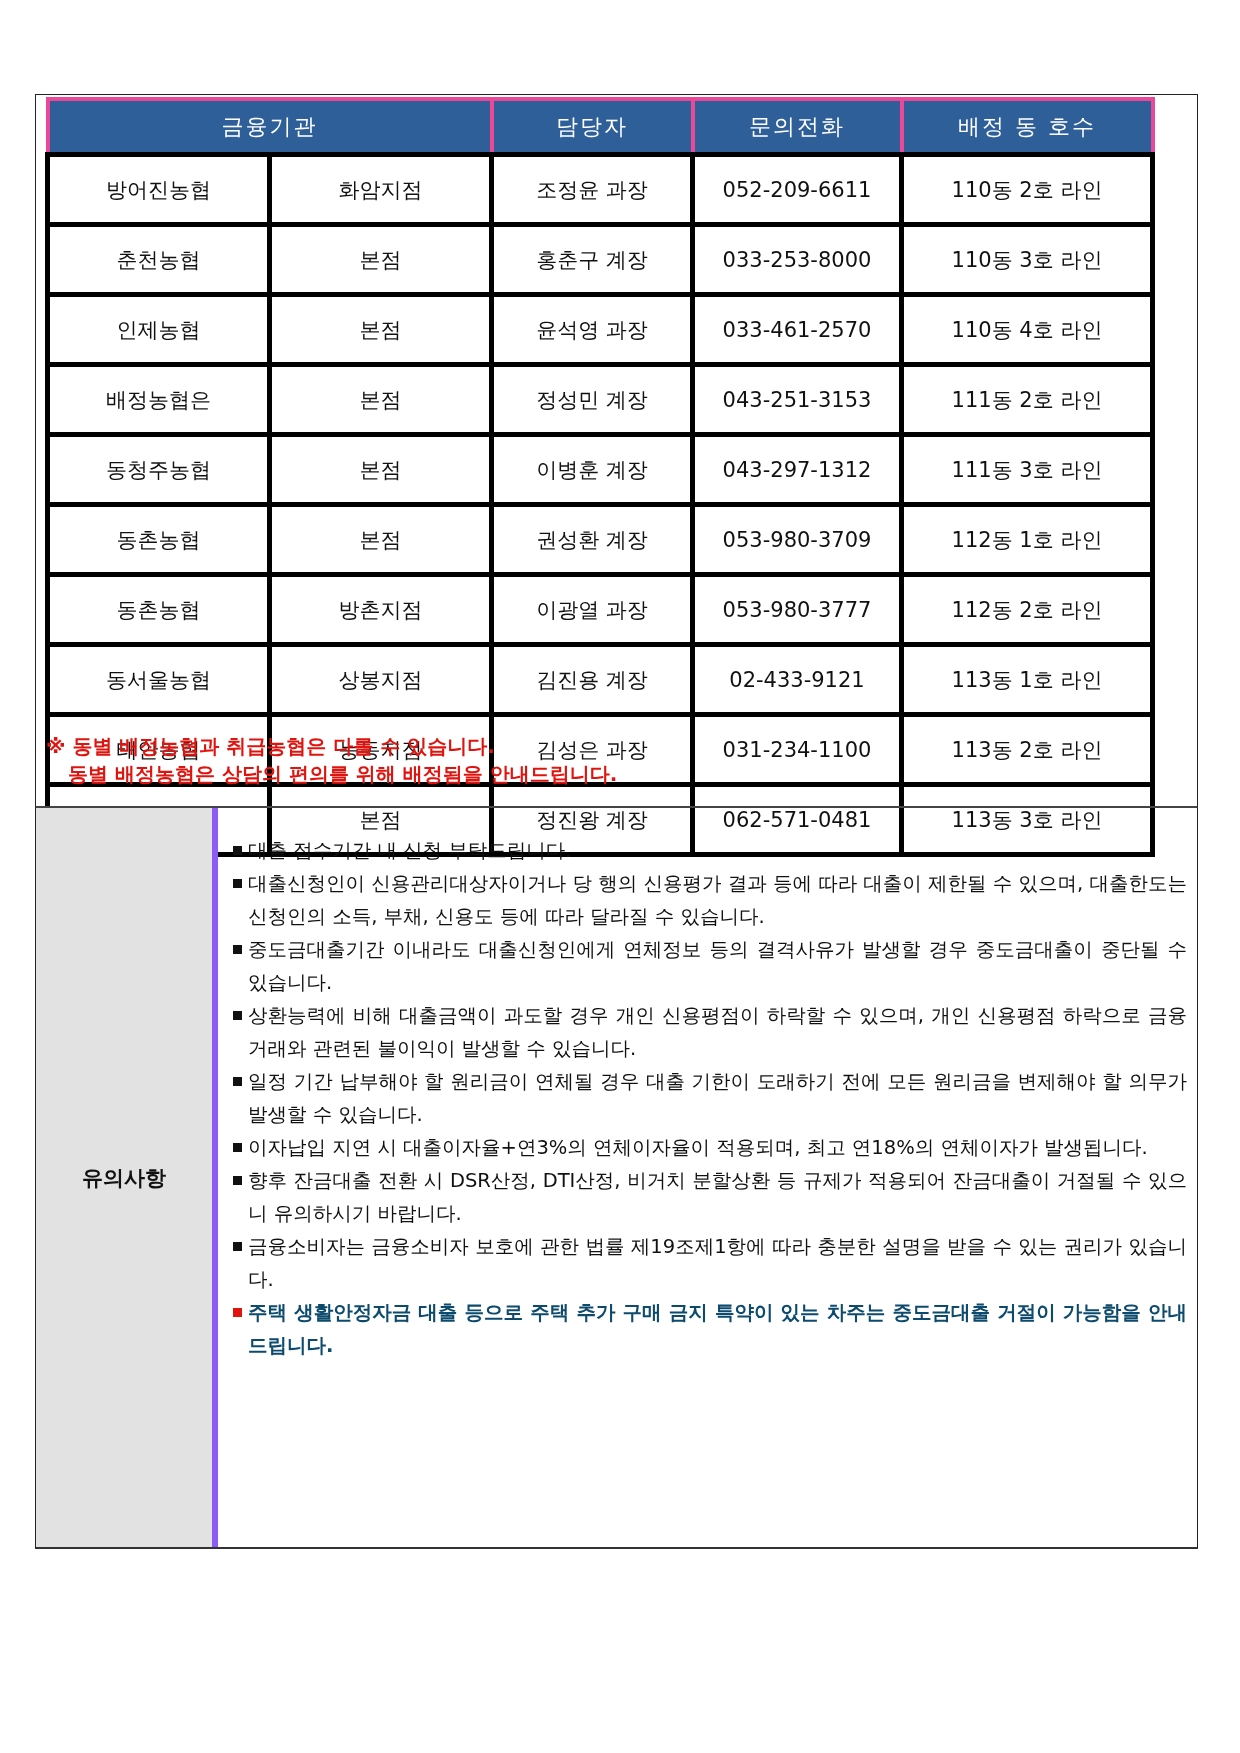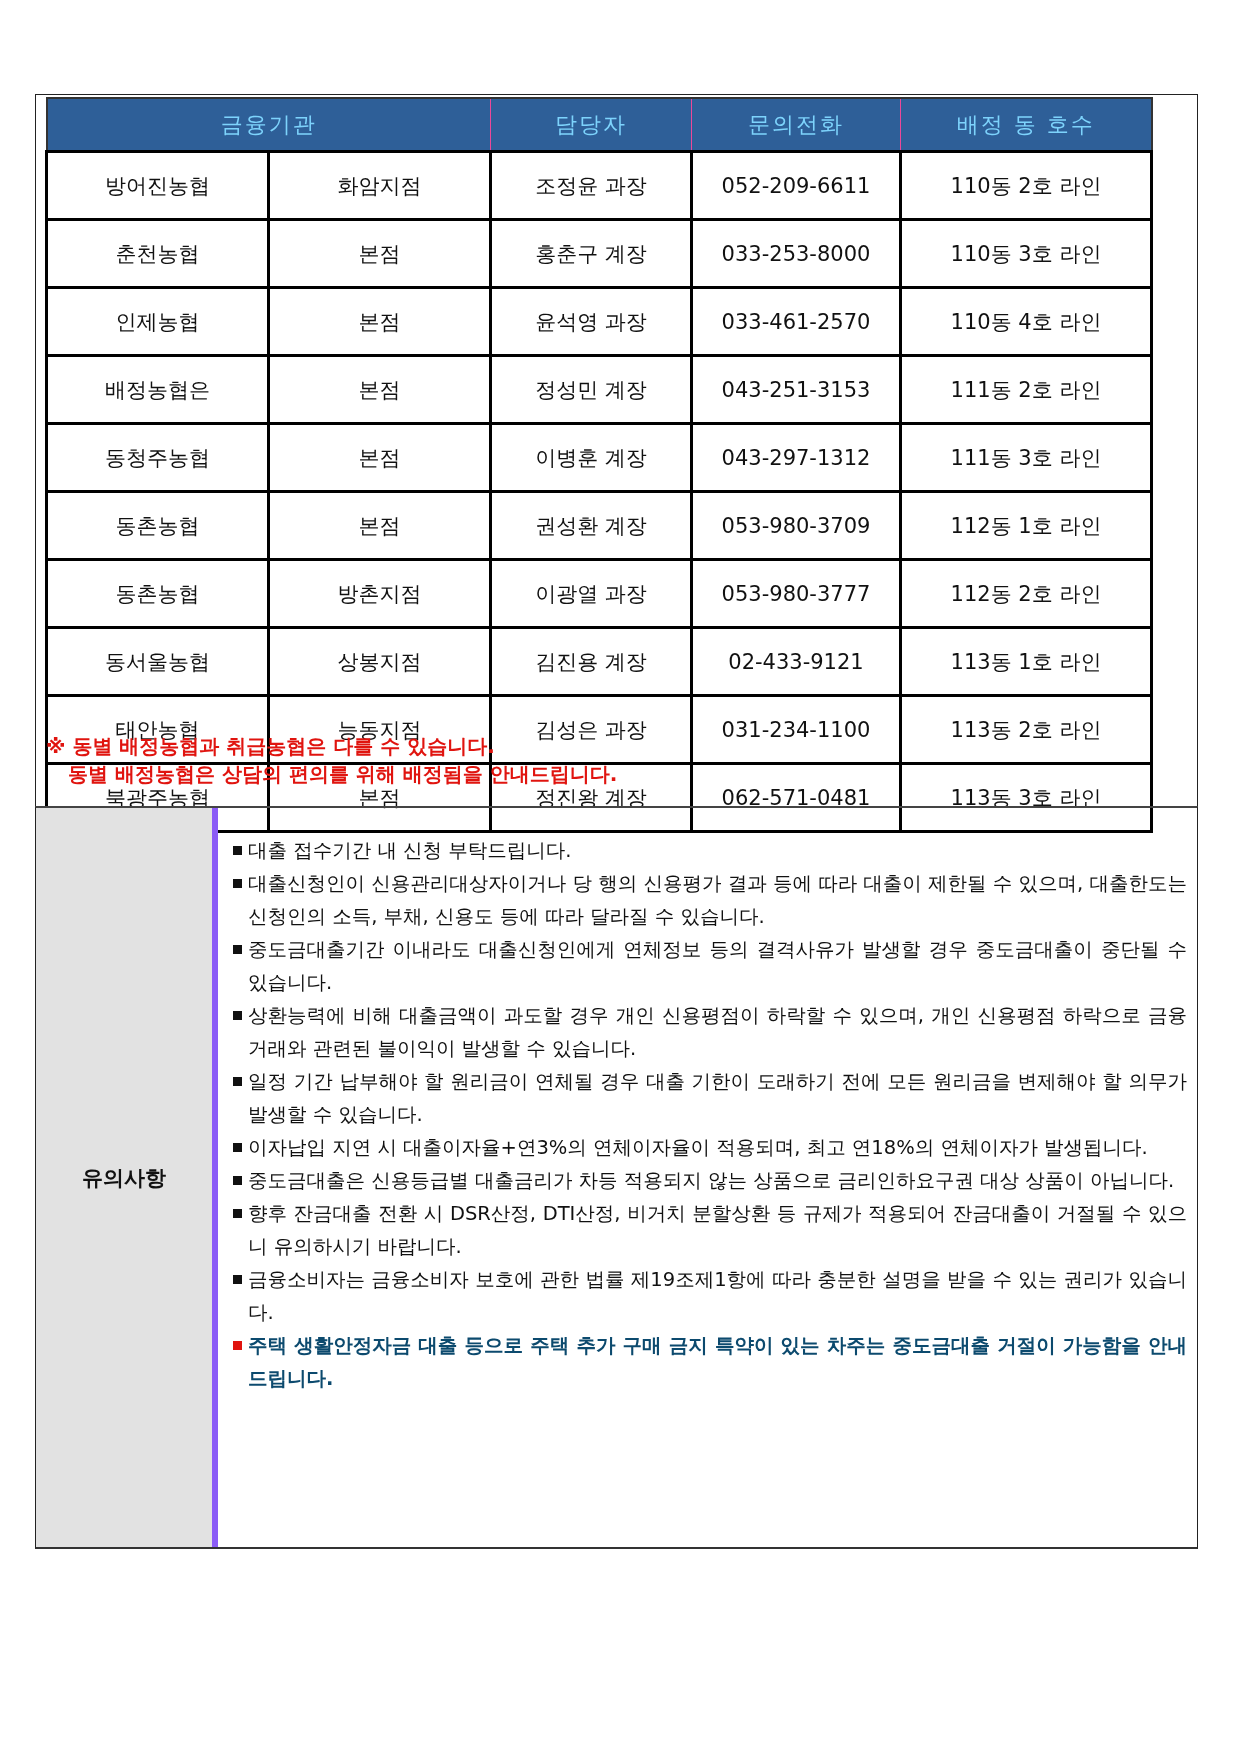--- a/index.html
+++ b/index.html
@@ -11,25 +11,25 @@
   .outer-bottom {
     position:absolute; left:35px; top:806px; width:1163px; height:743px;
     border:1px solid #222; border-top:2px solid #444; border-bottom:2px solid #333; box-sizing:border-box;
     display:flex;
   }
   table.branch-table {
     position:absolute; left:9px; top:2px; border-collapse:collapse; width:1105px;
     table-layout:fixed;
   }
   table.branch-table th {
-    background:#2e5f98; color:#7dd3fc; font-weight:normal; font-size:22px; height:49px;
-    border:1px solid #ec4899; letter-spacing:2px;
+    background:#2e5f98; color:#ffffff; font-weight:normal; font-size:22px; height:49px;
+    border:4px solid #ec4899; letter-spacing:2px;
   }
   table.branch-table td {
-    border:3px solid #000000; text-align:center; font-size:21px; height:49px; padding:8px;
+    border:5px solid #000000; text-align:center; font-size:21px; height:49px; padding:8px;
     color:#111;
   }
   table.branch-table { border:2px solid #333; }
   .col-a { width:222px; }
   .col-b { width:222px; }
   .col-c { width:201px; }
   .col-d { width:209px; }
   .col-e { width:251px; }
   .note {
     position:absolute; left:10px; top:624px; color:#e0140f; font-weight:bold; font-size:20px; line-height:28px;margin-top:13px;
@@ -168,24 +168,20 @@
     <div class="item">
         <span class="bullet"></span>
         <span class="txt">일정 기간 납부해야 할 원리금이 연체될 경우 대출 기한이 도래하기 전에 모든 원리금을 변제해야 할 의무가 발생할 수 있습니다.</span>
       </div>
     <div class="item">
         <span class="bullet"></span>
         <span class="txt">이자납입 지연 시 대출이자율+연3%의 연체이자율이 적용되며, 최고 연18%의 연체이자가 발생됩니다.</span>
       </div>
     <div class="item">
         <span class="bullet"></span>
-        <span class="txt">중도금대출은 신용등급별 대출금리가 차등 적용되지 않는 상품으로 금리인하요구권 대상 상품이 아닙니다.</span>
-      </div>
-    <div class="item">
-        <span class="bullet"></span>
         <span class="txt">향후 잔금대출 전환 시 DSR산정, DTI산정, 비거치 분할상환 등 규제가 적용되어 잔금대출이 거절될 수 있으니 유의하시기 바랍니다.</span>
       </div>
     <div class="item">
         <span class="bullet"></span>
         <span class="txt">금융소비자는 금융소비자 보호에 관한 법률 제19조제1항에 따라 충분한 설명을 받을 수 있는 권리가 있습니다.</span>
       </div>
     <div class="item red">
         <span class="bullet"></span>
         <span class="txt">주택 생활안정자금 대출 등으로 주택 추가 구매 금지 특약이 있는 차주는 중도금대출 거절이 가능함을 안내드립니다.</span>
       </div>

